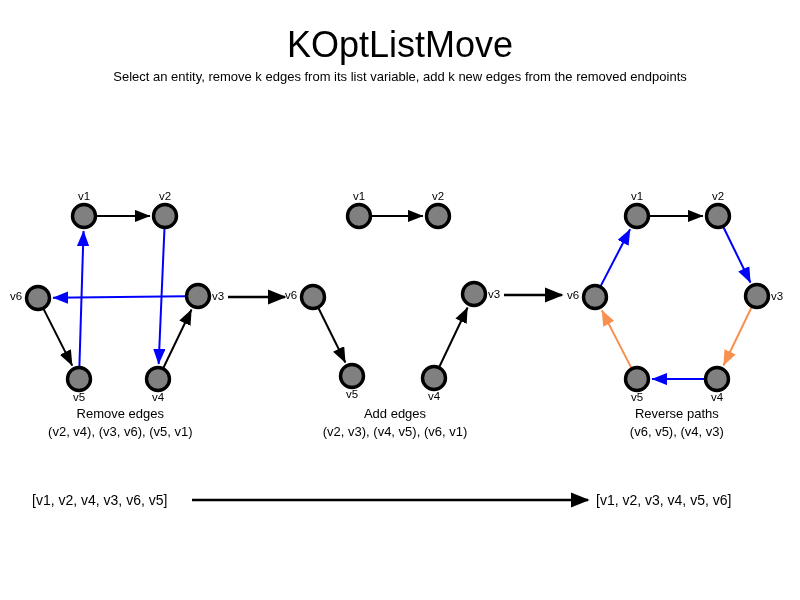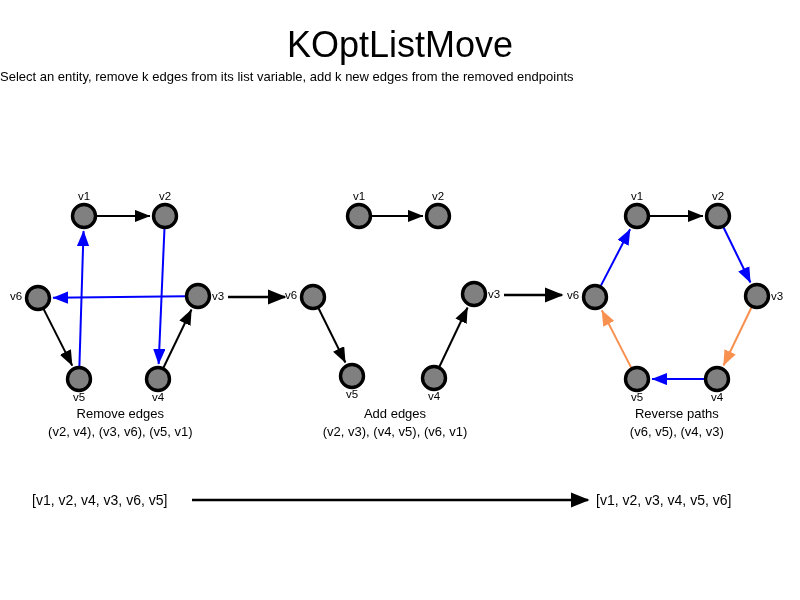--- a/index.html
+++ b/index.html
@@ -30,21 +30,21 @@
     font-size: 36px;
     font-weight: normal;
     letter-spacing: 0px;
     line-height: 42px;
   }
   .subtitle {
     position: absolute;
     left: 0;
     top: 68px;
     width: 800px;
-    text-align: left;
+    text-align: center;
     font-size: 13px;
     line-height: 17px;
   }
   .section-label {
     position: absolute;
     left: 0;
     top: 110px;
     width: 800px;
     text-align: center;
     font-size: 14px;

